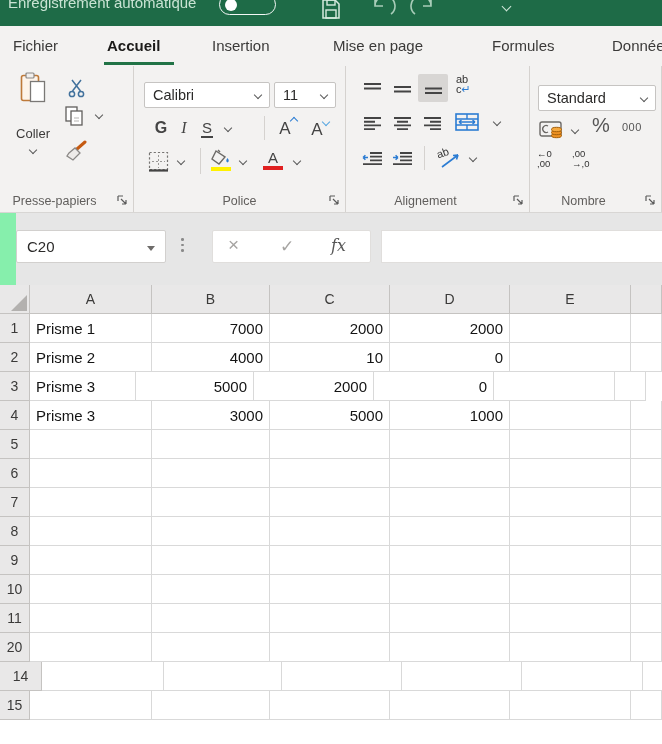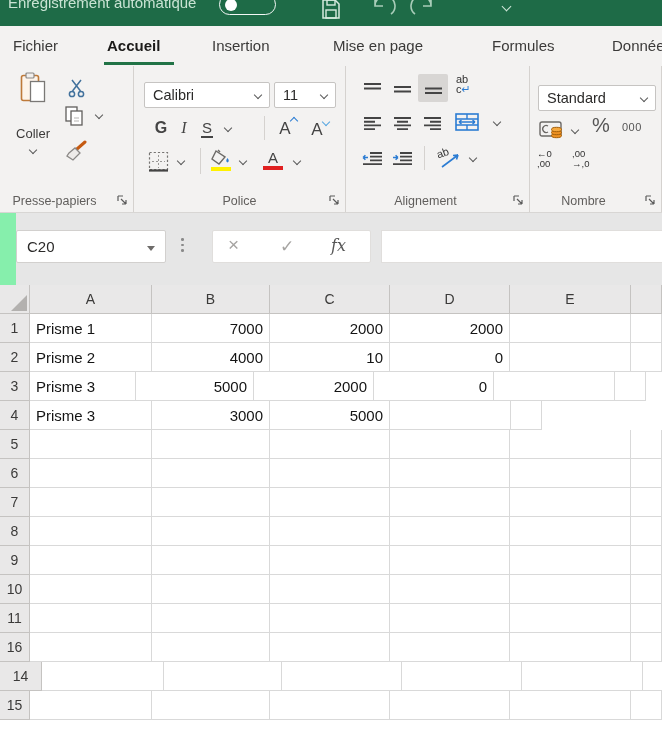--- a/index.html
+++ b/index.html
@@ -367,20 +367,21 @@
         <div class="cell num" style="width: 120px;">2000</div>
         <div class="cell num" style="width: 120px;">0</div>
         <div class="cell" style="width: 121px;"></div>
         <div class="cell" style="width: 31px;"></div>
       </div>
       <div class="srow">
         <div class="hcell" style="width: 30px;">4</div>
         <div class="cell" style="width: 122px;">Prisme 3</div>
         <div class="cell num" style="width: 118px;">3000</div>
         <div class="cell num" style="width: 120px;">5000</div>
+        <div class="cell num" style="width: 120px;">1000</div>
         <div class="cell" style="width: 121px;"></div>
         <div class="cell" style="width: 31px;"></div>
       </div>
       <div class="srow">
         <div class="hcell" style="width: 30px;">5</div>
         <div class="cell" style="width: 122px;"></div>
         <div class="cell" style="width: 118px;"></div>
         <div class="cell" style="width: 120px;"></div>
         <div class="cell" style="width: 120px;"></div>
         <div class="cell" style="width: 121px;"></div>
@@ -434,21 +435,21 @@
       <div class="srow">
         <div class="hcell" style="width: 30px;">11</div>
         <div class="cell" style="width: 122px;"></div>
         <div class="cell" style="width: 118px;"></div>
         <div class="cell" style="width: 120px;"></div>
         <div class="cell" style="width: 120px;"></div>
         <div class="cell" style="width: 121px;"></div>
         <div class="cell" style="width: 31px;"></div>
       </div>
       <div class="srow">
-        <div class="hcell" style="width: 30px;">16</div>
+        <div class="hcell" style="width: 30px;">20</div>
         <div class="cell" style="width: 122px;"></div>
         <div class="cell" style="width: 118px;"></div>
         <div class="cell" style="width: 120px;"></div>
         <div class="cell" style="width: 120px;"></div>
         <div class="cell" style="width: 121px;"></div>
         <div class="cell" style="width: 31px;"></div>
       </div>
       <div class="srow">
         <div class="hcell" style="width: 42px;">14</div>
         <div class="cell" style="width: 122px;"></div>

